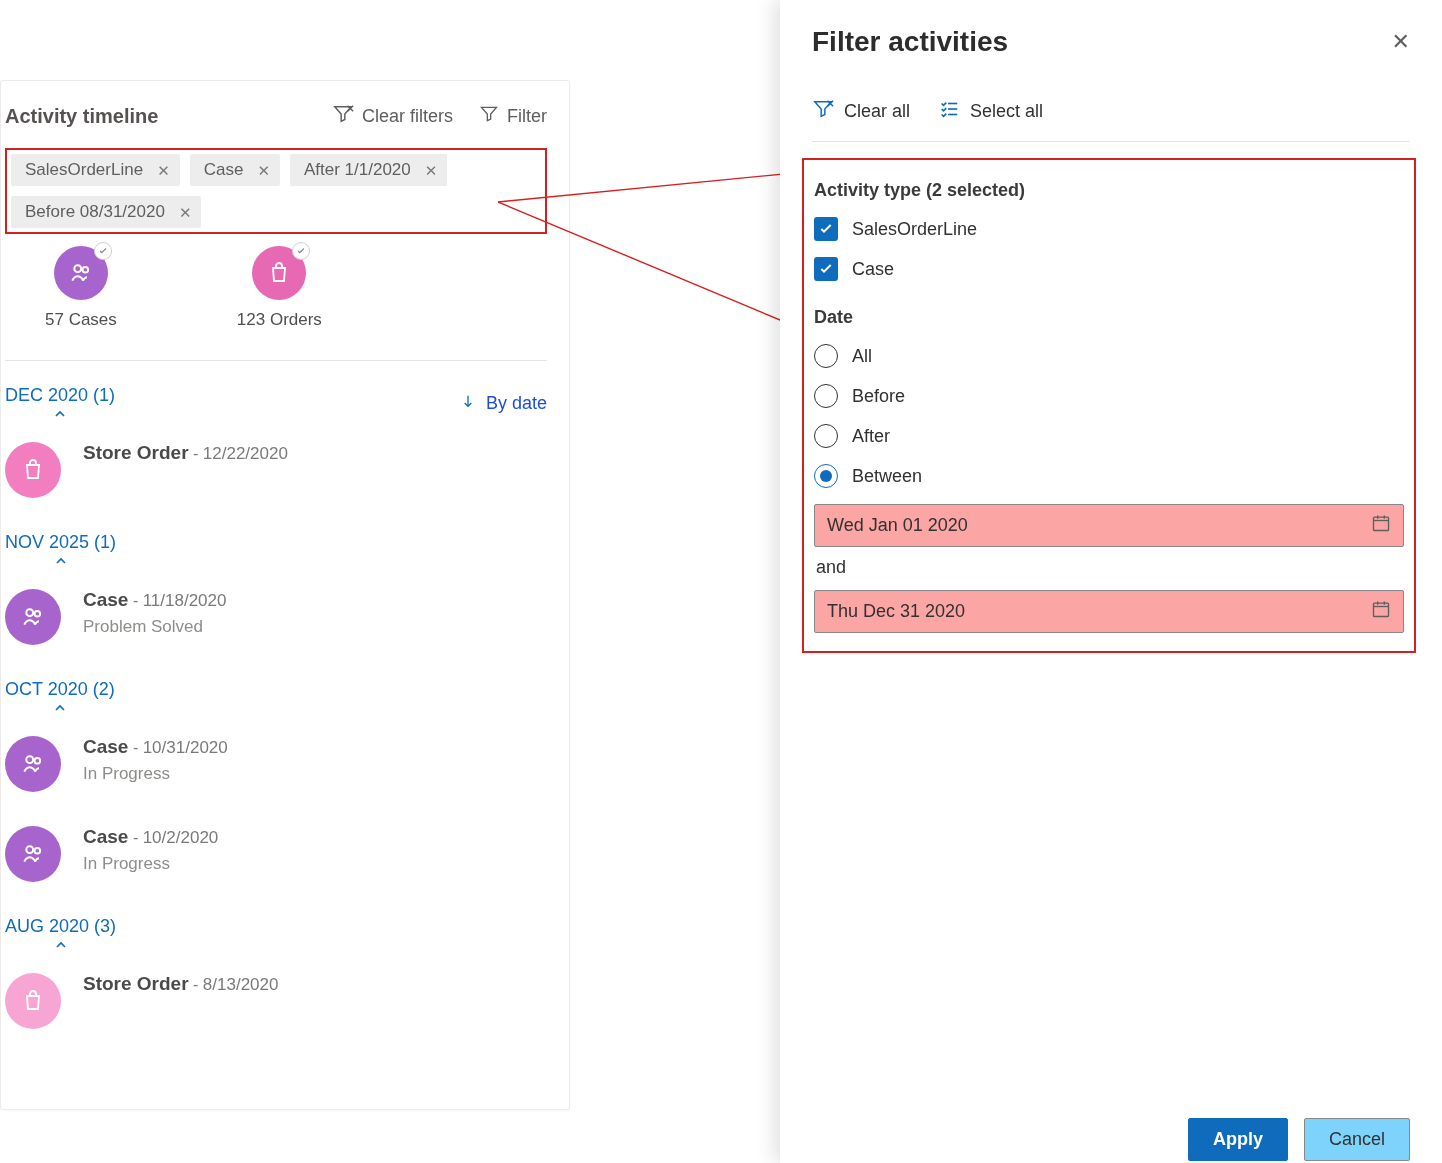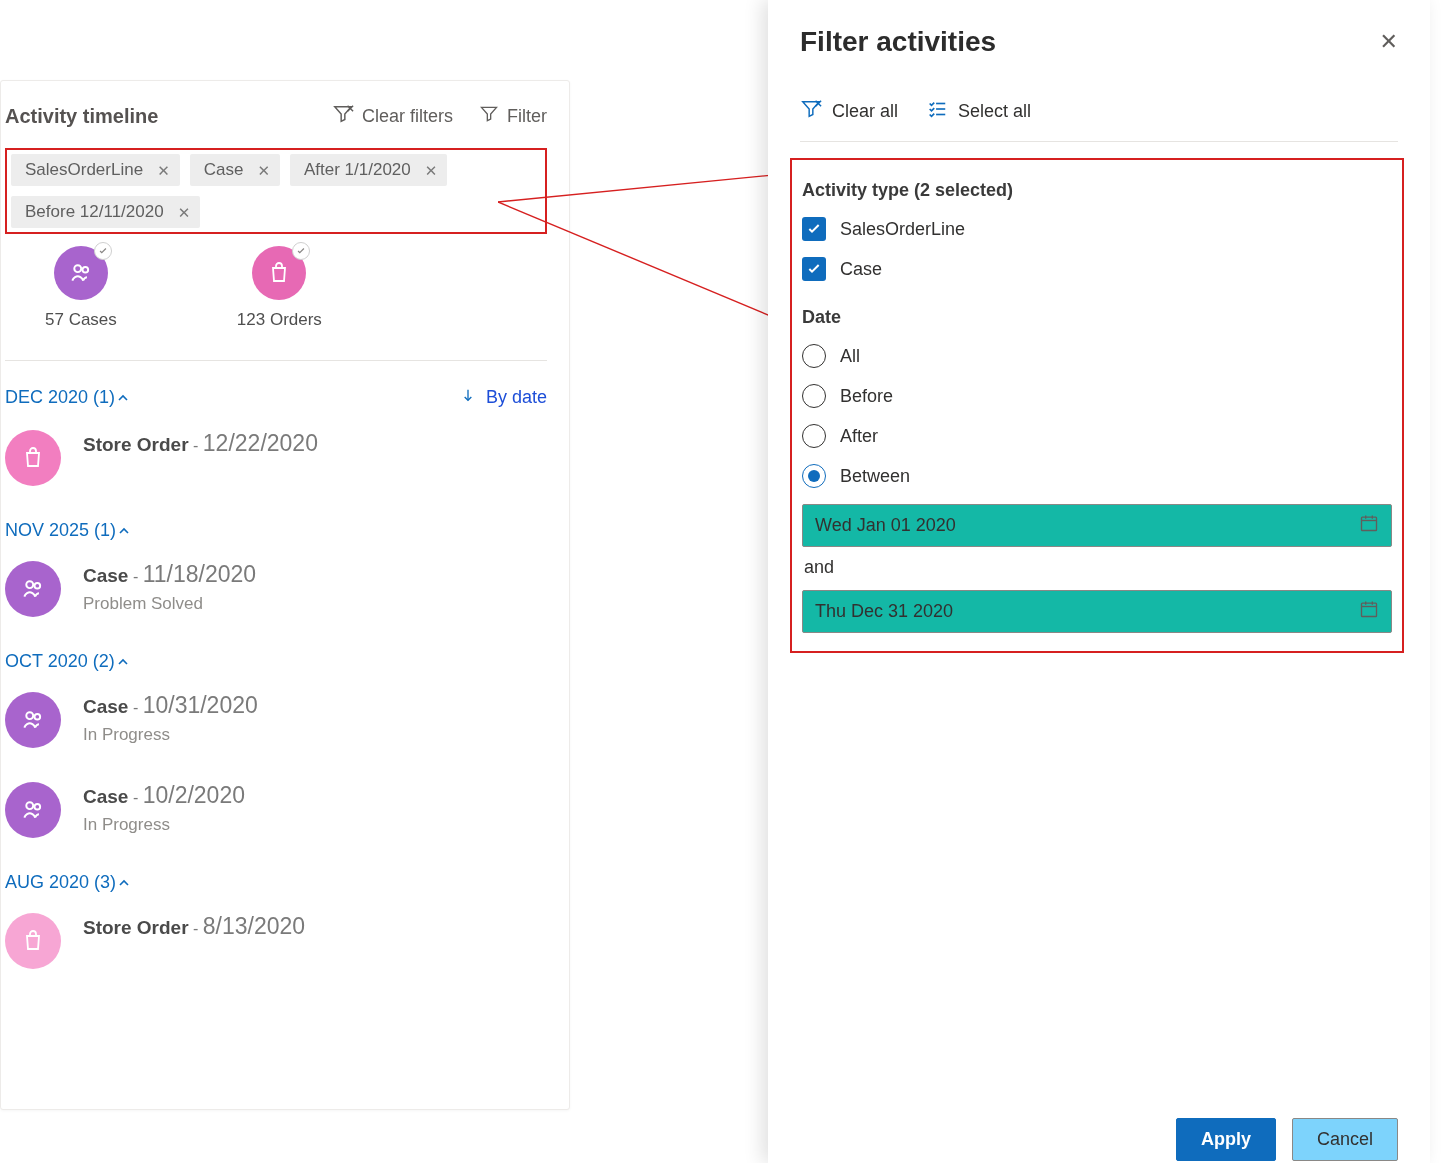--- a/index.html
+++ b/index.html
@@ -129,20 +129,21 @@
   }
   .month-label {
     display: inline-flex;
     align-items: center;
     color: #0f6cbd;
     font-size: 18px;
     font-weight: 400;
     cursor: pointer;
     background: none;
     border: none;
+    flex-direction: column;
   }
   .month-label .chev { display:inline-flex; }
   .bydate {
     display: inline-flex;
     align-items: center;
     gap: 10px;
     color: #1d4ed8;
     font-size: 18px;
     cursor: pointer;
     background: none;
@@ -165,36 +166,36 @@
   }
   .t-avatar.order { background: #f27ec0; }
   .t-avatar.order.light { background: #f7a6d4; }
   .t-avatar.case { background: #a864cd; }
   .t-body .t-title {
     font-size: 19px;
     font-weight: 600;
     color: #4a4a4a;
   }
   .t-body .t-date {
-    font-size: 23px;
+    font-size: 17px;
     font-weight: 400;
     color: #7a7a7a;
   }
   .t-body .t-dash { color: #7a7a7a; font-weight: 400; }
   .t-body .t-sub {
     font-size: 17px;
     color: #8f8d8a;
     margin-top: 6px;
   }
 
   
   .panel {
     position: absolute;
     top: 0;
-    right: 12px;
+    right: 0;
     width: 662px;
     height: 1163px;
     background: #fff;
     box-shadow: -6px 0 18px rgba(0,0,0,0.12);
     display: flex;
     flex-direction: column;
   }
   .panel-header {
     display: flex;
     align-items: center;
@@ -270,21 +271,21 @@
   .radio-label { font-size: 18px; color: #323130; }
 
   .date-input {
     display: flex; align-items: center; justify-content: space-between;
     border: 1px solid #8a8886;
     border-radius: 2px;
     padding: 8px 12px;
     margin: 12px 0 4px 0;
     font-size: 18px;
     cursor: pointer;
-    background: #14b8a6;
+    background: #fca5a5;
   }
   .and-label { font-size: 18px; margin: 10px 0 2px 2px; color: #323130; }
 
   
   .panel-footer {
     margin-top: auto;
     display: flex;
     gap: 16px;
     justify-content: flex-end;
     padding: 0 32px 2px 0;
@@ -351,21 +352,21 @@
       </span>
       <span class="chip">
         <span>Case</span>
         <span class="chip-x">✕</span>
       </span>
       <span class="chip">
         <span>After 1/1/2020</span>
         <span class="chip-x">✕</span>
       </span>
       <span class="chip">
-        <span>Before 12/11/2020</span>
+        <span>Before 08/31/2020</span>
         <span class="chip-x">✕</span>
       </span>
     </div>
   </div>
 
   
   <div class="summary-row">
     <div class="summary-item">
       <div class="summary-avatar avatar-case">
         <svg width="26" height="26" viewBox="0 0 24 24" fill="none" stroke="#fff" stroke-width="1.8">

